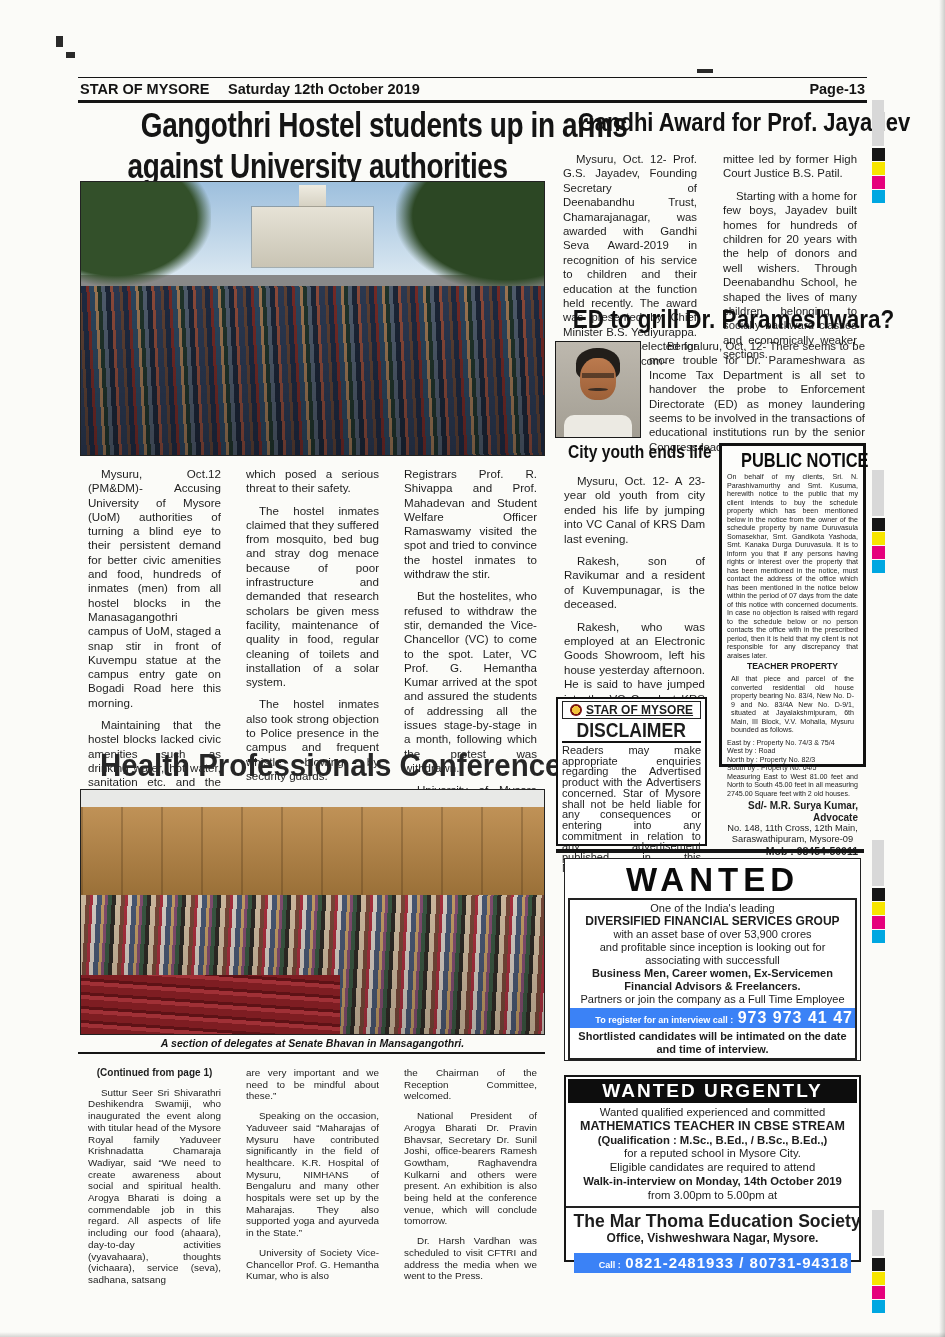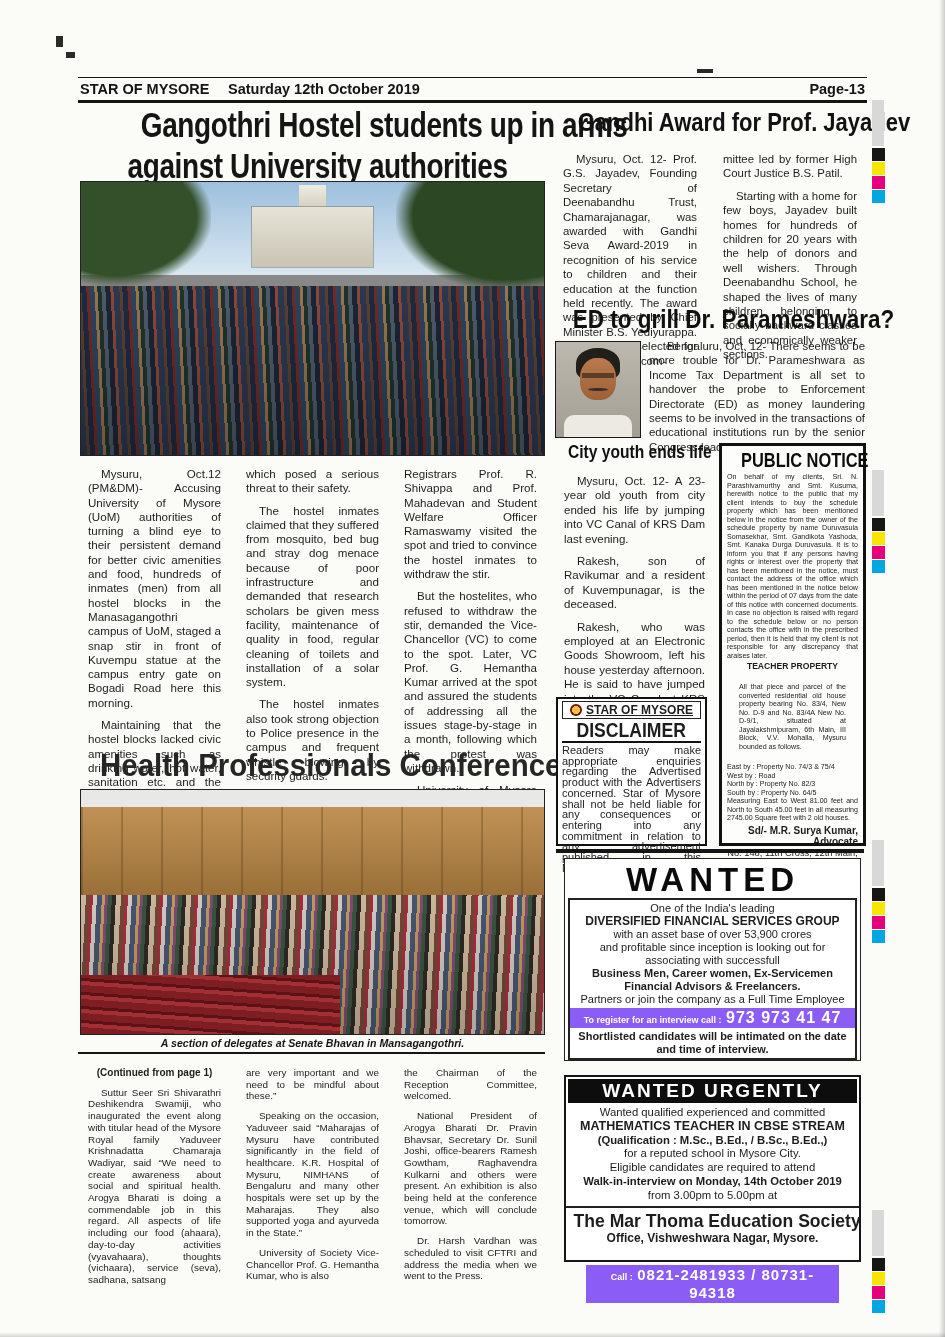--- a/index.html
+++ b/index.html
@@ -72,32 +72,32 @@
   .disc-body{font-size:11px;line-height:10.7px;text-align:justify;margin:0;}
   .disc-sign{font-size:9.5px;text-align:right;margin:1px 0 0 0;}
   
   .ad{box-sizing:border-box;background:#fff;}
   .wanted{border:1px solid #222;padding:2px 3px;}
   .wanted-title{text-align:center;font-weight:900;font-size:33px;line-height:37px;letter-spacing:5px;color:#0b0b0b;}
   .wanted-inner{border:2px solid #222;padding:2px 4px;}
   .ad-line{text-align:center;font-size:11px;line-height:13px;margin:0;}
   .ad-line.b{font-weight:bold;}
   .ad-line.big{font-size:12px;}
-  .callbar{background:#8b5cf6;color:#fff;text-align:center;margin:2px -4px;padding:1px 2px;}
+  .callbar{background:#3b82f6;color:#fff;text-align:right;margin:2px -4px;padding:1px 2px;}
   .callbar .lbl{font-size:9px;font-weight:bold;}
   .callbar .num{font-size:16px;font-weight:900;letter-spacing:1px;}
   .urgent{border:2px solid #161616;padding:0;}
   .urgent-title{background:#0d0d0d;color:#fff;text-align:center;font-weight:900;font-size:19px;line-height:24px;letter-spacing:2px;margin:2px;}
   .urgent-body{padding:1px 6px;}
   .urgent .ad-line{font-size:11.3px;line-height:13.8px;}
   .soc-div{border-top:2px solid #222;margin:2px 0;}
   .soc-name{text-align:center;font-weight:900;font-size:18.5px;line-height:21px;}
   .soc-name .condensed{transform:scaleX(0.95);}
   .soc-office{text-align:center;font-weight:bold;font-size:12px;line-height:14px;margin:0;}
-  .urgent .callbar{margin:20px;}
+  .urgent .callbar{margin:8px;}
   .urgent .callbar .num{font-size:15px;}
   
   .cb-gray{position:absolute;left:872px;width:12px;background:#d8d8d8;}
   .cb{position:absolute;left:872px;width:13px;height:13px;}
   .cb-k{background:#161616;}.cb-y{background:#f7e500;}.cb-m{background:#e5007d;}.cb-c{background:#00a7e1;}
   .mark{position:absolute;background:#2a2a2a;}
   .edgeR{position:absolute;right:0;top:0;width:6px;height:100%;background:linear-gradient(90deg,rgba(0,0,0,0),rgba(0,0,0,.18));}
   .edgeB{position:absolute;left:0;bottom:0;width:100%;height:5px;background:linear-gradient(rgba(0,0,0,0),rgba(0,0,0,.15));}
 </style>
 </head>
@@ -210,27 +210,27 @@
 
   <div class="abs" style="left:568px;top:441px;font-weight:900;font-size:19px;line-height:21px;color:#111;">
     <span class="condensed" style="transform:scaleX(0.82);transform-origin:left;">City youth ends life</span>
   </div>
   <div class="abs col-text" style="left:556px;top:466px;width:157px;font-size:11.5px;line-height:14.4px;">
     <p>Mysuru, Oct. 12- A 23-year old youth from city ended his life by jumping into VC Canal of KRS Dam last evening.</p>
     <p>Rakesh, son of Ravikumar and a resident of Kuvempunagar, is the deceased.</p>
     <p>Rakesh, who was employed at an Electronic Goods Showroom, left his house yesterday afternoon. He is said to have jumped into the VC Canal at KRS last evening. However, his body is yet to be traced. KRS Police have registered a case in this regard.</p>
   </div>
 
-  <div class="abs notice-box" style="left:719px;top:443px;width:147px;height:403px;">
+  <div class="abs notice-box" style="left:719px;top:443px;width:147px;height:324px;">
     <div class="notice-title">
       <span class="condensed">PUBLIC NOTICE</span>
     </div>
     <p class="notice-body">On behalf of my clients, Sri. N. Parashivamurthy and Smt. Kusuma, herewith notice to the public that my client intends to buy the schedule property which has been mentioned below in the notice from the owner of the schedule property by name Duruvasula Somasekhar, Smt. Gandikota Yashoda, Smt. Kanaka Durga Duruvasula. It is to inform you that if any persons having rights or interest over the property that has been mentioned in the notice, must contact the address of the office which has been mentioned in the notice below within the period of 07 days from the date of this notice with concerned documents. In case no objection is raised with regard to the schedule below or no person contacts the office with in the prescribed period, then it is held that my client is not responsible for any discrepancy that araises later.</p>
     <div class="notice-sub">TEACHER PROPERTY</div>
-    <p class="notice-body" style="margin:12px;">All that piece and parcel of the converted residential old house property bearing No. 83/4, New No. D-9 and No. 83/4A New No. D-9/1, situated at Jayalakshmipuram, 6th Main, III Block, V.V. Mohalla, Mysuru bounded as follows.</p>
+    <p class="notice-body" style="margin:4px;">All that piece and parcel of the converted residential old house property bearing No. 83/4, New No. D-9 and No. 83/4A New No. D-9/1, situated at Jayalakshmipuram, 6th Main, III Block, V.V. Mohalla, Mysuru bounded as follows.</p>
     <p class="notice-line">East by : Property No. 74/3 &amp; 75/4</p>
     <p class="notice-line">West by : Road</p>
     <p class="notice-line">North by : Property No. 82/3</p>
     <p class="notice-line">South by : Property No. 64/5</p>
     <p class="notice-body" style="margin:0;">Measuring East to West 81.00 feet and North to South 45.00 feet in all measuring 2745.00 Square feet with 2 old houses.</p>
     <p class="notice-sig">Sd/- M.R. Surya Kumar,</p>
     <p class="notice-sig" style="margin:0;">Advocate</p>
     <p class="notice-addr">No. 148, 11th Cross, 12th Main,</p>
     <p class="notice-addr">Saraswathipuram, Mysore-09</p>
     <p class="notice-mob">Mob : 98454-50011</p>

